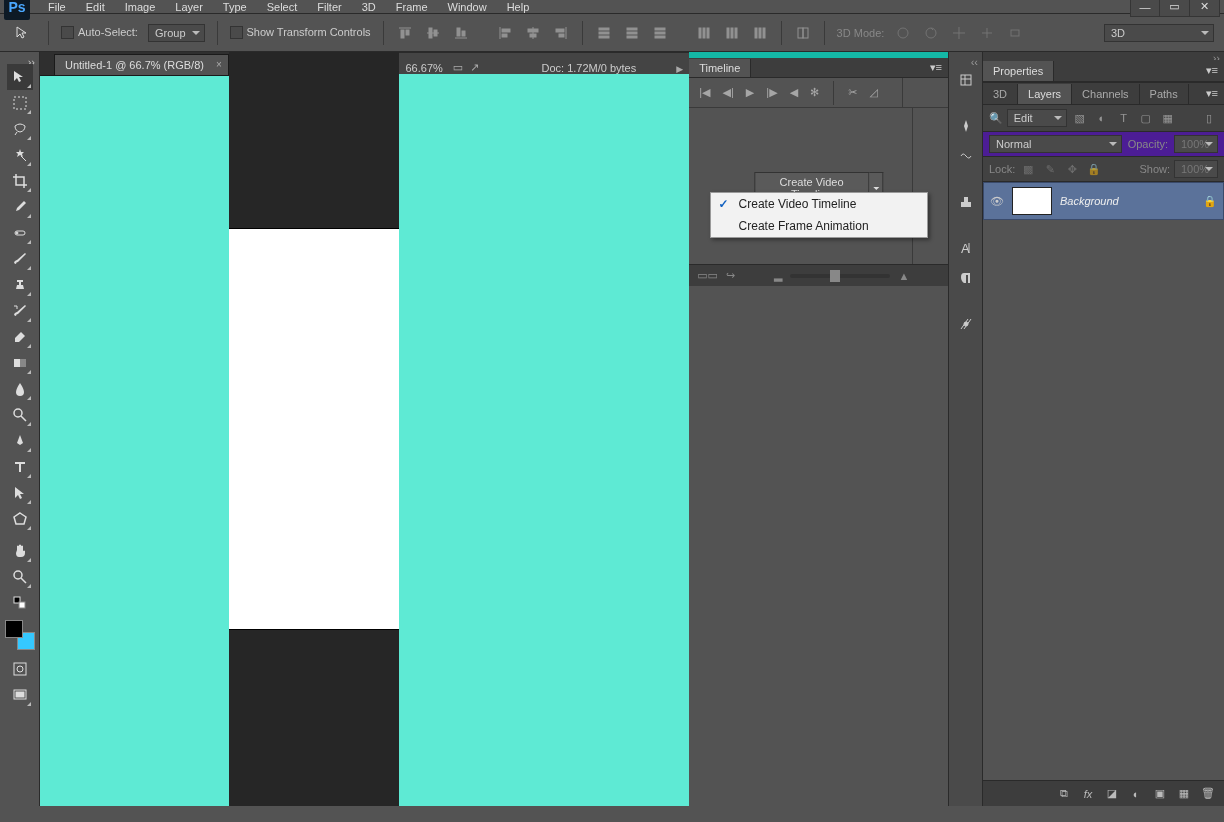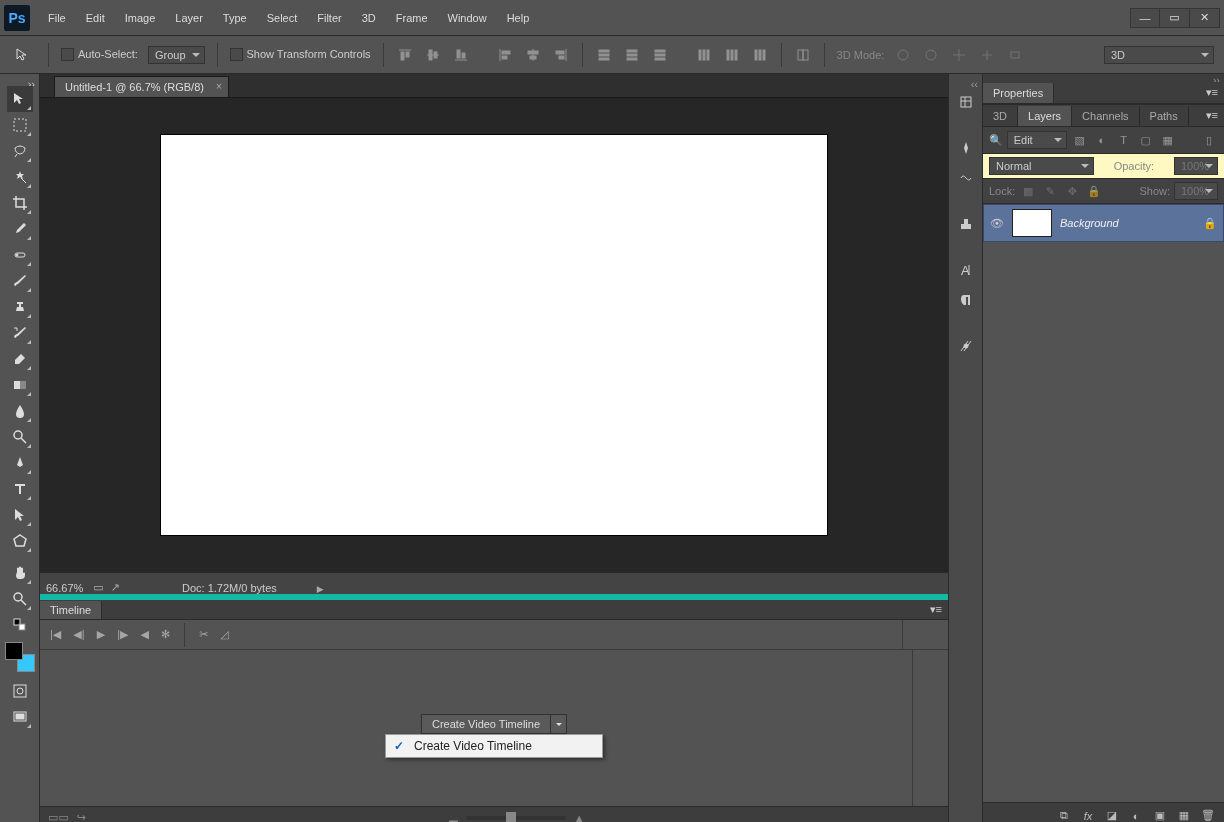--- a/index.html
+++ b/index.html
@@ -1,17 +1,17 @@
 <!DOCTYPE html>
 <html><head>
 <meta charset="utf-8">
 <style>
 * { margin:0; padding:0; box-sizing:border-box; font-family:"Segoe UI",Tahoma,sans-serif; user-select:none; }
 body { width:1224px; height:822px; background:#535353; overflow:hidden; color:#ccc; font-size:11px; }
-.menubar { height:36px; background:#535353; display:flex; align-items:center; padding:0 4px; border-bottom:1px solid #2a2a2a; }
+.menubar { height:14px; background:#535353; display:flex; align-items:center; padding:0 4px; border-bottom:1px solid #2a2a2a; }
 .ps-logo { width:26px; height:26px; background:#0d1a26; color:#4aa8ff; font-weight:bold; font-size:14px; display:flex; align-items:center; justify-content:center; margin-right:8px; border-radius:2px; }
 .menu-item { padding:0 10px; height:28px; line-height:28px; color:#ddd; cursor:default; }
 .winbtns { margin-left:auto; display:flex; gap:0; }
 .winbtn { width:30px; height:20px; display:flex; align-items:center; justify-content:center; color:#ddd; border:1px solid #353535; background:#4a4a4a; }
 .winbtn+.winbtn{ border-left:none;}
 .optbar { height:38px; background:#535353; border-bottom:1px solid #2a2a2a; display:flex; align-items:center; padding:0 10px; gap:10px; color:#ccc; }
 .opt-sep{ width:1px; height:24px; background:#3a3a3a; margin:0 2px;}
 .checkbox{ width:13px;height:13px;border:1px solid #333;background:#4a4a4a;display:inline-block;vertical-align:middle;margin-right:4px;}
 .dropdown-sm{ background:#4a4a4a;border:1px solid #333;padding:2px 18px 2px 6px;color:#ccc;position:relative;font-size:11px;display:inline-block;}
 .dropdown-sm::after{content:"";position:absolute;right:4px;top:50%;margin-top:-2px;border:4px solid transparent;border-top-color:#bbb;}
@@ -20,21 +20,21 @@
 .main { display:flex; height:calc(100% - 68px); }
 .toolbar-left { width:40px; background:#535353; border-right:1px solid #2a2a2a; display:flex; flex-direction:column; align-items:center; padding-top:4px; }
 .toolbar-left .expander{height:8px;width:100%;display:flex;justify-content:flex-end;padding-right:4px;}
 .tool { width:26px; height:26px; display:flex; align-items:center; justify-content:center; color:#ddd; position:relative; cursor:default;}
 .tool.active{ background:#3a3a3a;}
 .tool svg{width:16px;height:16px;}
 .tool.small-tri::after{content:"";position:absolute;right:2px;bottom:2px;border:2px solid transparent;border-right-color:#bbb;border-bottom-color:#bbb;}
 .color-swatches{margin-top:4px;position:relative;width:30px;height:30px;}
 .swatch-fg{position:absolute;width:18px;height:18px;background:#000;border:1px solid #888;top:0;left:0;}
 .swatch-bg{position:absolute;width:18px;height:18px;background:#35c8ff;border:1px solid #888;bottom:0;right:0;}
-.canvas-area{ flex:1; display:flex; flex-direction:column; background:#5eead4; min-width:0;}
+.canvas-area{ flex:1; display:flex; flex-direction:row; background:#5eead4; min-width:0;}
 .tabbar{ height:24px; background:#2f2f2f; display:flex; align-items:flex-end; padding-left:4px; border-bottom:1px solid #1a1a1a;}
 .tabbar .expander{height:8px;width:10px;}
 .doc-tab{ background:#535353; color:#ddd; padding:4px 24px 4px 10px; font-size:11px; border:1px solid #1a1a1a; border-bottom:none; position:relative;}
 .doc-tab .close{position:absolute;right:6px;top:4px;color:#aaa;font-size:10px;}
 .canvas-viewport{ flex:1; background:#262626; display:flex; align-items:center; justify-content:center; position:relative; overflow:hidden;}
 .canvas{ width:666px; height:400px; background:#fff; box-shadow:0 0 0 1px #000; }
 .statusbar{ height:22px; background:#444; display:flex; align-items:flex-end; padding:0 6px; color:#ccc; gap:10px; border-top:1px solid #2a2a2a;}
 .timeline-panel{ background:#535353; border-top:6px solid #14b8a6;}
 .panel-tabrow{ height:20px; background:#3d3d3d; display:flex; align-items:center; border-bottom:1px solid #2a2a2a;}
 .panel-tabrow .ptab{ padding:3px 10px; background:#535353; color:#ddd; border-right:1px solid #2a2a2a;}
@@ -57,21 +57,21 @@
 .panels-right{ width:242px; background:#535353; border-left:1px solid #2a2a2a; display:flex; flex-direction:column;}
 .panels-right .panel-hdr{ height:22px; background:#3d3d3d; display:flex; align-items:center; border-bottom:1px solid #2a2a2a;}
 .panels-right .panel-hdr .ptab2{ padding:4px 10px; background:#535353; color:#ddd; font-size:11px; border-right:1px solid #2a2a2a;}
 .panels-right .panel-hdr .ptab2.inactive{ background:#3d3d3d; color:#aaa;}
 .panels-right .panel-hdr .menu-icn{margin-left:auto;padding:0 6px;color:#ccc;}
 .prop-body{ height:350px; padding:8px 10px; color:#ccc; background:#535353;}
 .layers-panel{ flex:1; display:flex; flex-direction:column; border-top:1px solid #2a2a2a;}
 .layers-toolbar{background:#424242;padding:4px 6px;display:flex;align-items:center;gap:4px;border-bottom:1px solid #2a2a2a;}
 .layers-toolbar .ddw{flex:0 0 auto;}
 .lt-icon{width:18px;height:16px;display:flex;align-items:center;justify-content:center;opacity:.6;}
-.layers-row2{background:#fef9c3;padding:3px 6px;display:flex;align-items:center;gap:20px;border-bottom:1px solid #2a2a2a;color:#888;font-size:11px;}
+.layers-row2{background:#4c1d95;padding:3px 6px;display:flex;align-items:center;gap:6px;border-bottom:1px solid #2a2a2a;color:#888;font-size:11px;}
 .layers-row2 .dd2{flex:1;}
 .layers-row3{background:#424242;padding:3px 6px;display:flex;align-items:center;gap:4px;border-bottom:1px solid #2a2a2a;color:#888;font-size:11px;}
 .layers-list{flex:1;background:#535353;}
 .layer-item{display:flex;align-items:center;height:38px;background:#5b729a;border:1px solid #3a4a6a;padding:0 6px;gap:8px;}
 .layer-item .eye{color:#ccc;}
 .layer-item .thumb{width:40px;height:28px;background:#fff;border:1px solid #222;}
 .layer-item .lname{font-style:italic;color:#eee;flex:1;}
 .layer-item .lock{color:#ccc;}
 .layers-footer{height:26px;background:#3d3d3d;border-top:1px solid #2a2a2a;display:flex;align-items:center;justify-content:flex-end;gap:8px;padding:0 8px;}
 .layers-footer .ficon{color:#bbb;width:16px;text-align:center;}
@@ -412,20 +412,21 @@
         <div style="width:36px;border-left:1px solid #3a3a3a;height:100%"></div>
       </div>
       <div class="timeline-body">
         <div class="rightcol"></div>
         <div class="create-btn-wrap">
           <button class="create-btn">Create Video Timeline</button>
           <div class="create-dd"></div>
         </div>
         <div class="popup-menu">
           <div class="mitem checked">Create Video Timeline</div>
+          <div class="mitem">Create Frame Animation</div>
         </div>
       </div>
       <div class="timeline-footer">
         <span style="color:#888">▭▭</span>
         <span style="color:#888">↪</span>
         <div style="flex:1"></div>
         <span style="color:#888">▂</span>
         <div class="slider-track">
             <div class="slider-thumb"></div>
           </div>

